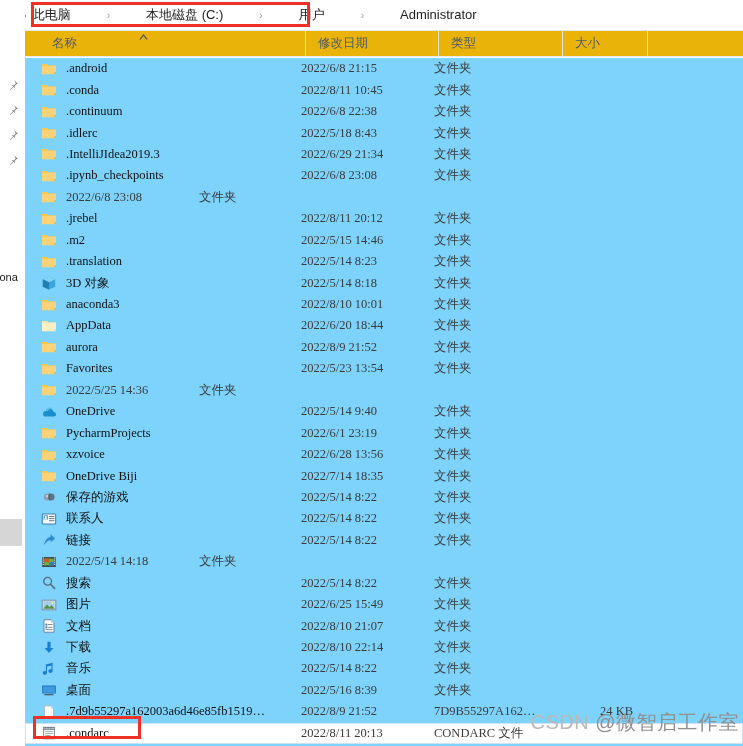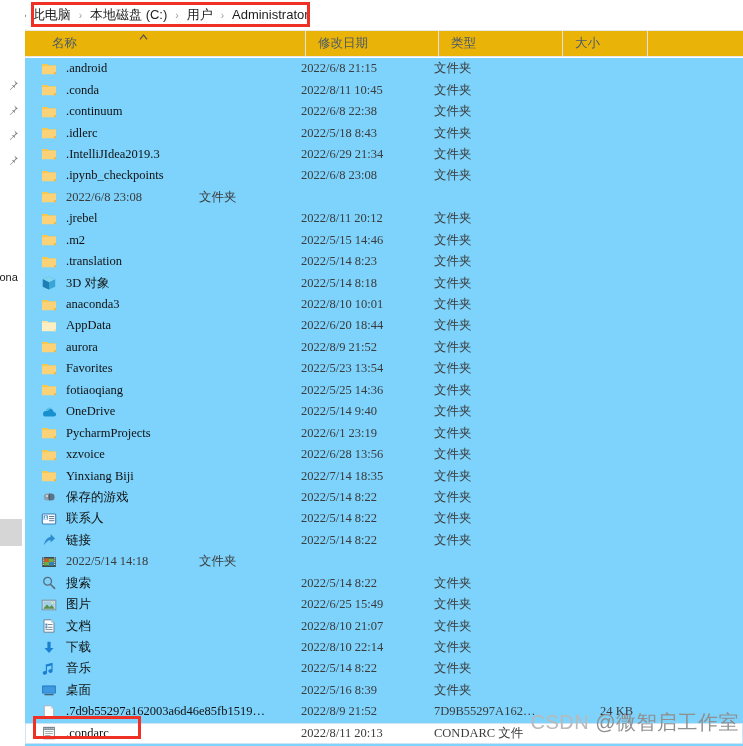--- a/index.html
+++ b/index.html
@@ -239,21 +239,21 @@
           <path d="M7.2 1.2 L10.8 4.8 L9.4 5.2 L7.6 7.0 L8.0 9.2 L6.6 7.8 L3.4 11.0 L3.0 10.6 L6.2 7.4 L4.8 6.0 L7.0 6.4 L8.8 4.6 Z" fill="#7a7a7a"></path>
         </svg>
     </div>
   </div>
   <div class="rail-label">sona</div>
   <div class="rail-scroll-block"></div>
 </div>
 
 <div class="addressbar">
   <span class="crumb-lead">›</span>
-  <div id="breadcrumb" style="display:flex;align-items:center;">
+  <div id="breadcrumb" style="display:flex;align-items:center;gap:28px;">
       <span class="crumb">此电脑</span>
       <span class="crumb-sep">›</span>
       <span class="crumb">本地磁盘 (C:)</span>
       <span class="crumb-sep">›</span>
       <span class="crumb">用户</span>
       <span class="crumb-sep">›</span>
       <span class="crumb">Administrator</span>
     </div>
 </div>
 <div class="anno-crumb"></div>
@@ -465,21 +465,20 @@
       <div class="cell-size"></div>
     </div>
     <div class="row">
       <div class="cell-icon">
         <svg width="16" height="16" viewBox="0 0 16 16">
           <path d="M1 3h5l1.3 1.6H15V13.2H1Z" fill="#fbd277"></path>
           <path d="M1 3h5l1.3 1.6H15V5H1Z" fill="#f7c84a"></path>
           <path d="M13.1 11.2h1.9v2h-1.9z" fill="#e8b43c"></path>
         </svg>
       </div>
-      <div class="cell-name">fotiaoqiang</div>
       <div class="cell-date">2022/5/25 14:36</div>
       <div class="cell-type">文件夹</div>
       <div class="cell-size"></div>
     </div>
     <div class="row">
       <div class="cell-icon">
         <svg width="16" height="16" viewBox="0 0 16 16">
           <path d="M4.3 12.6h8.1c1.6 0 2.7-1 2.7-2.3 0-1.2-1-2.2-2.4-2.3-.3-1.9-1.9-3.2-3.8-3.2-1.6 0-3 .9-3.6 2.3-.2 0-.3 0-.5 0C3.2 7.1 2 8.3 2 9.9s1.1 2.7 2.3 2.7Z" fill="#1a8fd0"></path>
           <path d="M6.9 7.1c.6-1.4 2-2.3 3.6-2.3.4 0 .8.1 1.2.2-.7-1-1.9-1.6-3.2-1.6-1.9 0-3.5 1.3-3.8 3.1.8-.1 1.6.1 2.2.6Z" fill="#5ec0ea"></path>
         </svg>
@@ -516,21 +515,21 @@
       <div class="cell-size"></div>
     </div>
     <div class="row">
       <div class="cell-icon">
         <svg width="16" height="16" viewBox="0 0 16 16">
           <path d="M1 3h5l1.3 1.6H15V13.2H1Z" fill="#fbd277"></path>
           <path d="M1 3h5l1.3 1.6H15V5H1Z" fill="#f7c84a"></path>
           <path d="M13.1 11.2h1.9v2h-1.9z" fill="#e8b43c"></path>
         </svg>
       </div>
-      <div class="cell-name">Yinxiang Biji</div>
+      <div class="cell-name">OneDrive Biji</div>
       <div class="cell-date">2022/7/14 18:35</div>
       <div class="cell-type">文件夹</div>
       <div class="cell-size"></div>
     </div>
     <div class="row">
       <div class="cell-icon">
         <svg width="16" height="16" viewBox="0 0 16 16">
           <ellipse cx="6" cy="8" rx="3.2" ry="3.6" fill="#8e9fb0"></ellipse>
           <ellipse cx="10.4" cy="8" rx="3.2" ry="3.6" fill="#5f7487"></ellipse>
           <path d="M7.8 4.4h1.4v7h-1.4z" fill="#4b5e70"></path>

